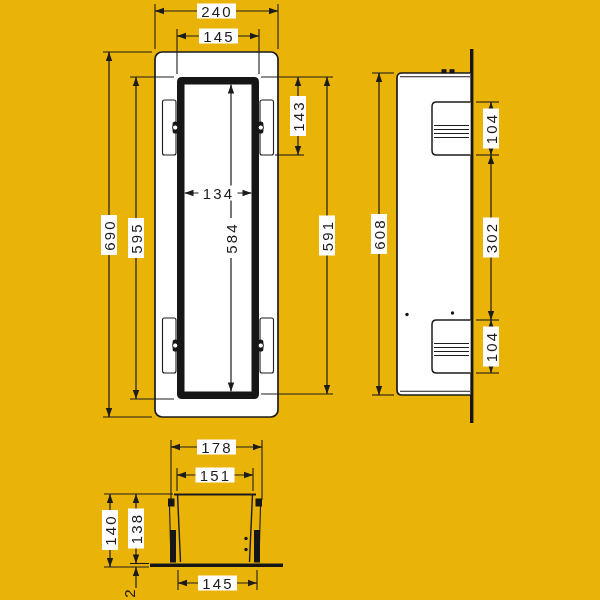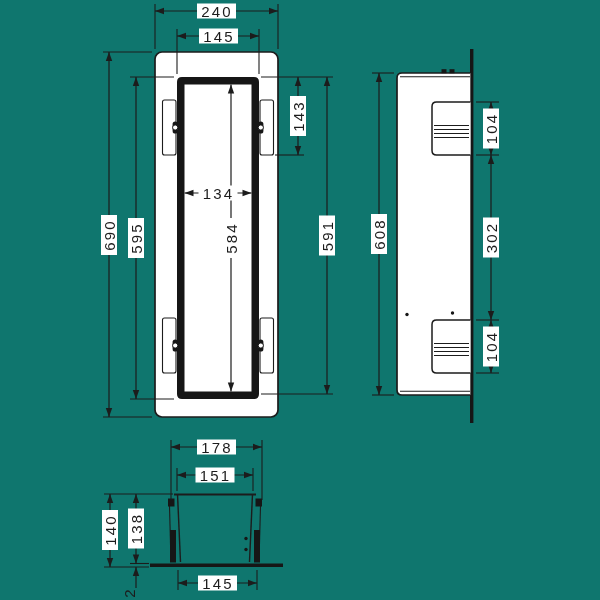--- a/index.html
+++ b/index.html
@@ -4,21 +4,21 @@
 <style>
   html, body {
     margin: 0;
     padding: 0;
     background: #ffffff;
   }
   .canvas {
     position: relative;
     width: 600px;
     height: 600px;
-    background: #0f766e;
+    background: #eab308;
     overflow: hidden;
   }
   svg { display: block; }
   
   .draw   { stroke:#1c1c1c; stroke-width:1.7; fill:none; stroke-linejoin:round; stroke-linecap:butt; }
   .draw-fill { stroke:#1c1c1c; stroke-width:1.7; fill:#ffffff; stroke-linejoin:round; }
   .thin   { stroke:#1c1c1c; stroke-width:1.1; fill:none; }
   .blk    { fill:#161616; stroke:none; }
   .flange { stroke:#161616; stroke-width:3.4; fill:none; }
   

